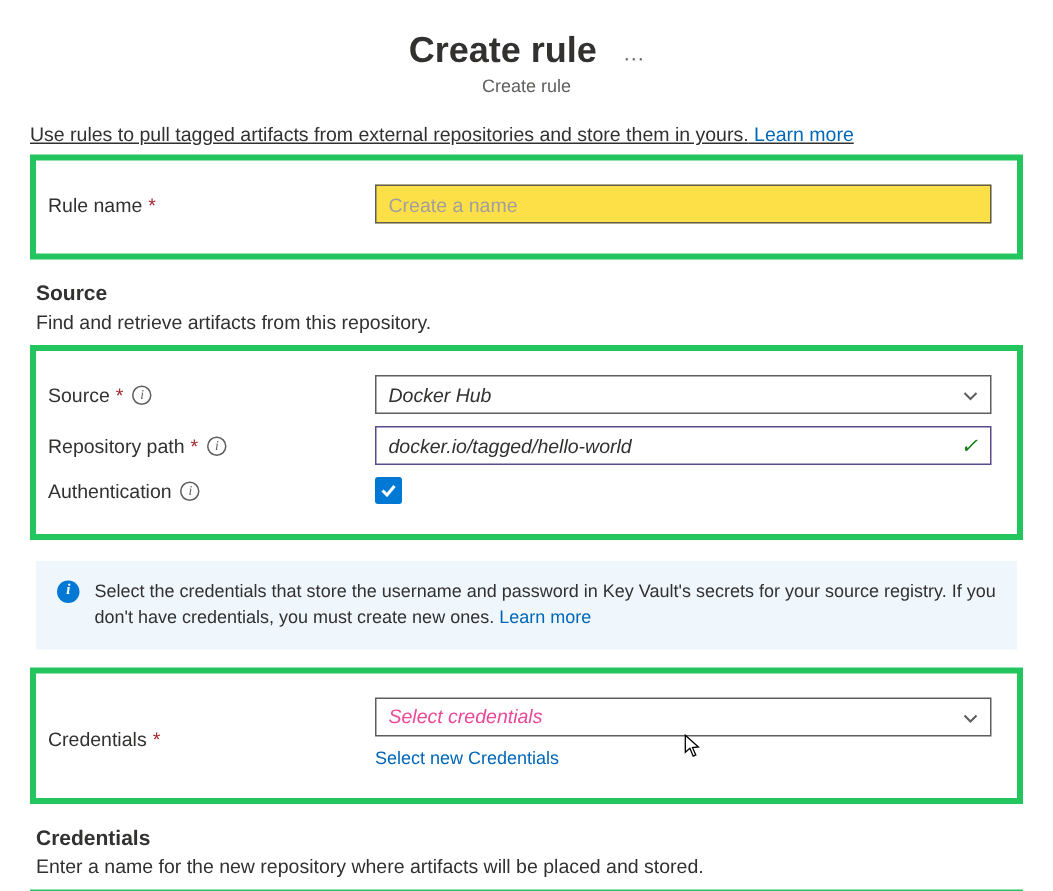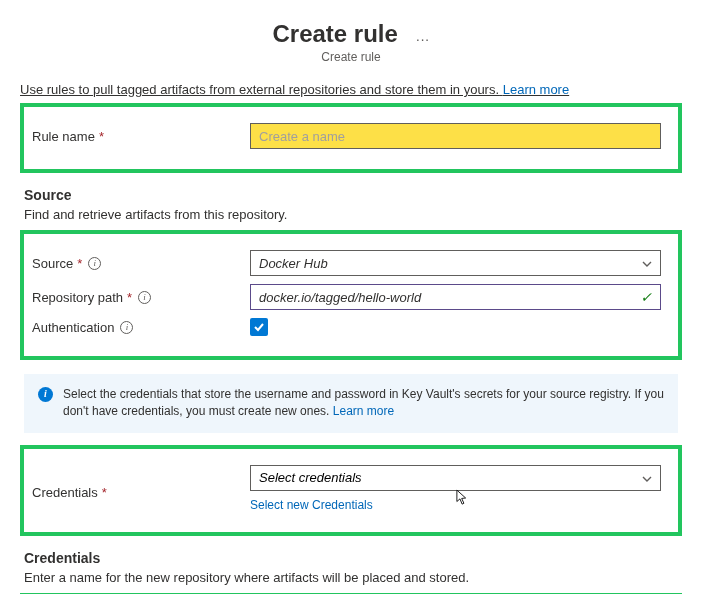--- a/index.html
+++ b/index.html
@@ -231,21 +231,21 @@
 </div>
 
 <div class="highlight-box">
   <div class="row" style="align-items:flex-start;">
     <div class="label-col" style="padding-top:4px;margin-top:16px;">
       <span>Credentials</span>
       <span class="req">*</span>
     </div>
     <div class="field-col">
       <div class="select-wrap">
-        <span style="color:#000000;">Select credentials</span>
+        <span style="color:#ec4899;">Select credentials</span>
         <span class="chev">
           <svg viewBox="0 0 10 10">
               <path d="M1 3 L5 7 L9 3" fill="none" stroke="#605e5c" stroke-width="1.4"></path>
             </svg>
         </span>
       </div>
       <a href="#" class="link sublink">Select new Credentials</a>
       <svg class="cursor" viewBox="0 0 16 20" width="14" height="18">
         <path d="M1 1 L1 14 L4.5 11 L7 17 L9 16 L6.5 10.5 L11 10 Z" fill="#fff" stroke="#000" stroke-width="1"></path>
       </svg>

